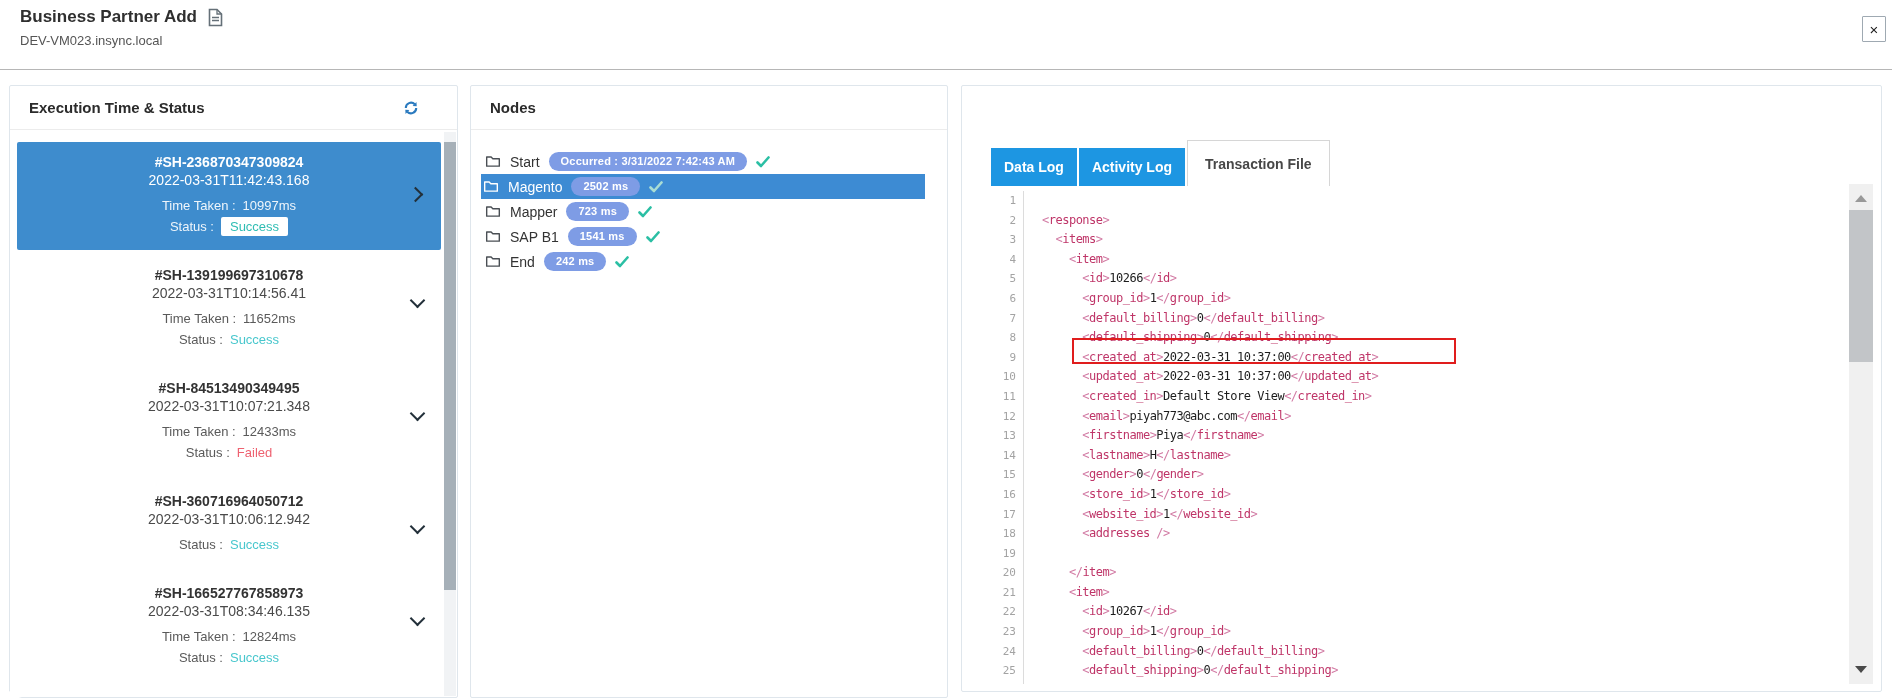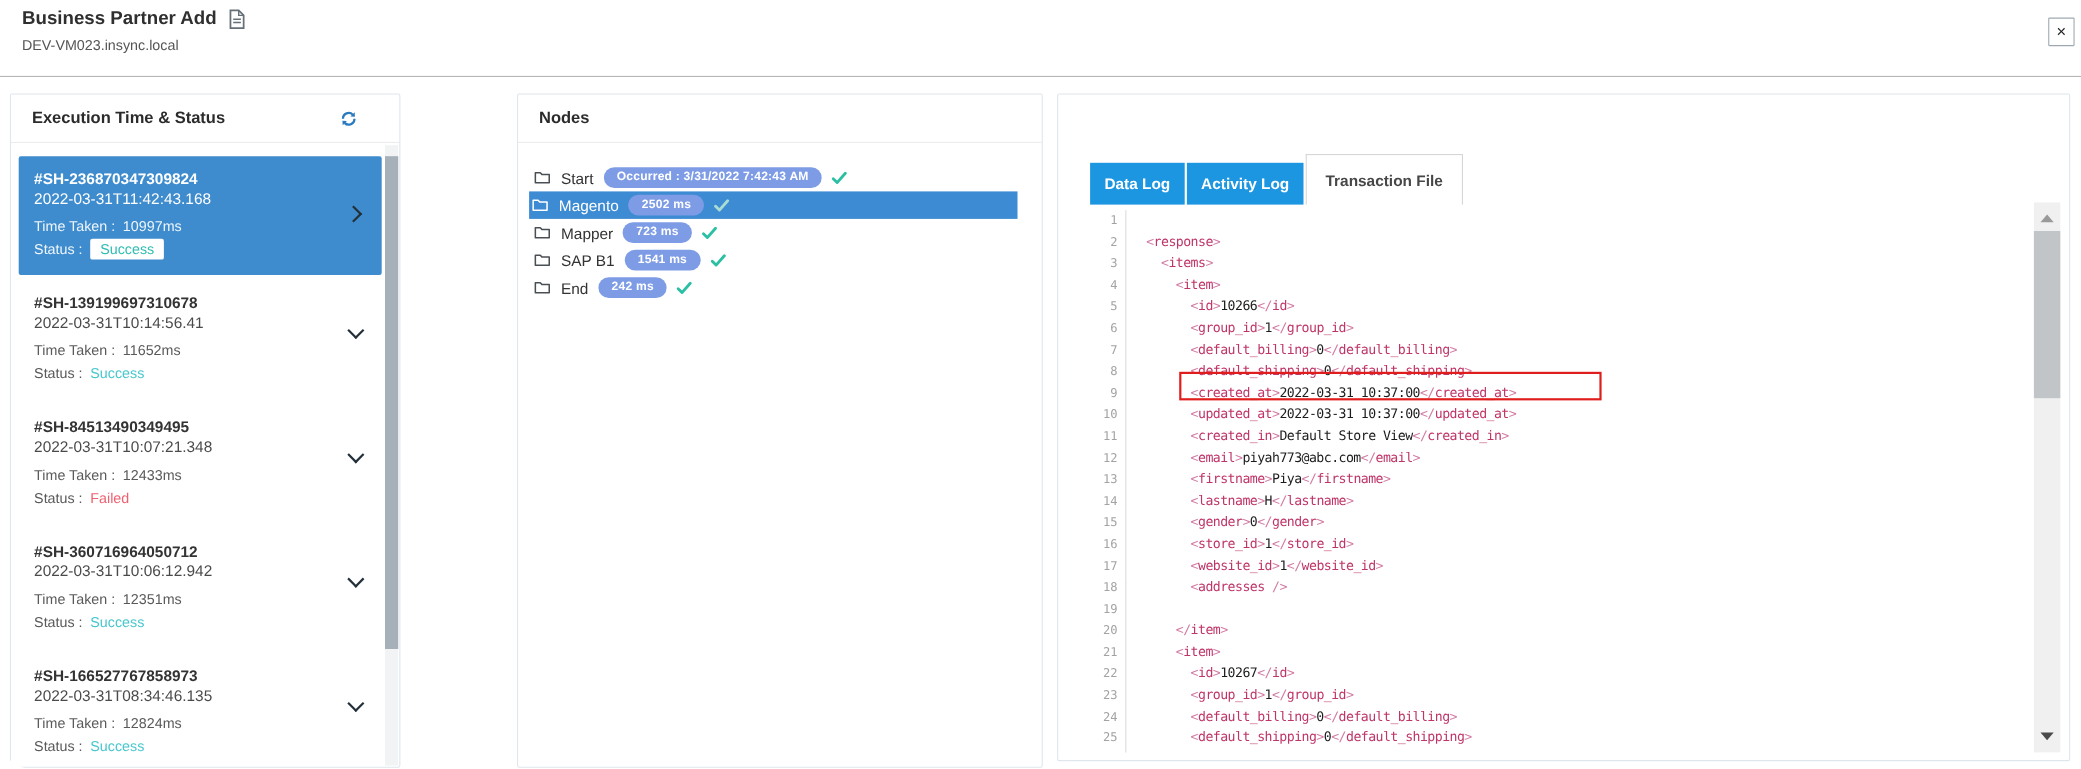--- a/index.html
+++ b/index.html
@@ -9,21 +9,21 @@
   
   .app-header{position:absolute;left:0;top:0;width:100%;height:70px;background:#fff;border-bottom:1px solid #b6b6b6;box-sizing:border-box;}
   .title-row{position:absolute;left:20px;top:7px;display:flex;align-items:center;gap:11px;}
   .page-title{font-size:17px;font-weight:bold;color:#2f2f2f;}
   .subtitle{position:absolute;left:20px;top:33px;font-size:13px;color:#555;}
   .close-btn{position:absolute;right:6px;top:16px;width:22px;height:24px;border:1px solid #9fa9b2;background:#fff;
     display:flex;align-items:center;justify-content:center;font-size:15px;line-height:1;color:#1c1c1c;cursor:pointer;border-radius:1px;}
 
   
   .panel{position:absolute;top:85px;background:#fff;border:1px solid #dfe6ec;border-radius:2px;box-sizing:border-box;}
-  .panel-exec{left:9px;width:355px;height:613px;}
+  .panel-exec{left:9px;width:449px;height:613px;text-align:center;}
   .panel-nodes{left:470px;width:478px;height:613px;}
   .panel-log{left:961px;width:921px;height:607px;}
   .panel-header{height:44px;border-bottom:1px solid #ececec;display:flex;align-items:center;padding:0 19px;
     font-size:15px;font-weight:bold;color:#2b2b2b;position:relative;box-sizing:border-box;}
   .refresh-btn{position:absolute;right:38px;top:14px;cursor:pointer;display:flex;}
 
   
   .exec-list{position:absolute;top:45px;left:0;right:0;bottom:0;padding:11px 16px 0 7px;overflow:hidden;}
   .exec-row{position:relative;padding:11px 14px 12px;margin-bottom:5px;border-radius:2px;cursor:pointer;}
   .exec-row.selected{background:#3e8ccd;}
@@ -135,21 +135,20 @@
         <div class="exec-id">#SH-84513490349495</div>
         <div class="exec-date">2022-03-31T10:07:21.348</div>
         <div class="exec-tt"><span>Time Taken :</span><span class="status-val">12433ms</span></div>
         <div class="exec-status"><span>Status :</span><span class="status-val st-failed">Failed</span></div>
         <span class="chev chev-down"></span>
       </div>
 
       <div class="exec-row">
         <div class="exec-id">#SH-360716964050712</div>
         <div class="exec-date">2022-03-31T10:06:12.942</div>
-        <div class="exec-tt"><span>Time Taken :</span><span class="status-val">12351ms</span></div>
         <div class="exec-status"><span>Status :</span><span class="status-val st-success">Success</span></div>
         <span class="chev chev-down"></span>
       </div>
 
       <div class="exec-row">
         <div class="exec-id">#SH-166527767858973</div>
         <div class="exec-date">2022-03-31T08:34:46.135</div>
         <div class="exec-tt"><span>Time Taken :</span><span class="status-val">12824ms</span></div>
         <div class="exec-status"><span>Status :</span><span class="status-val st-success">Success</span></div>
         <span class="chev chev-down"></span>

